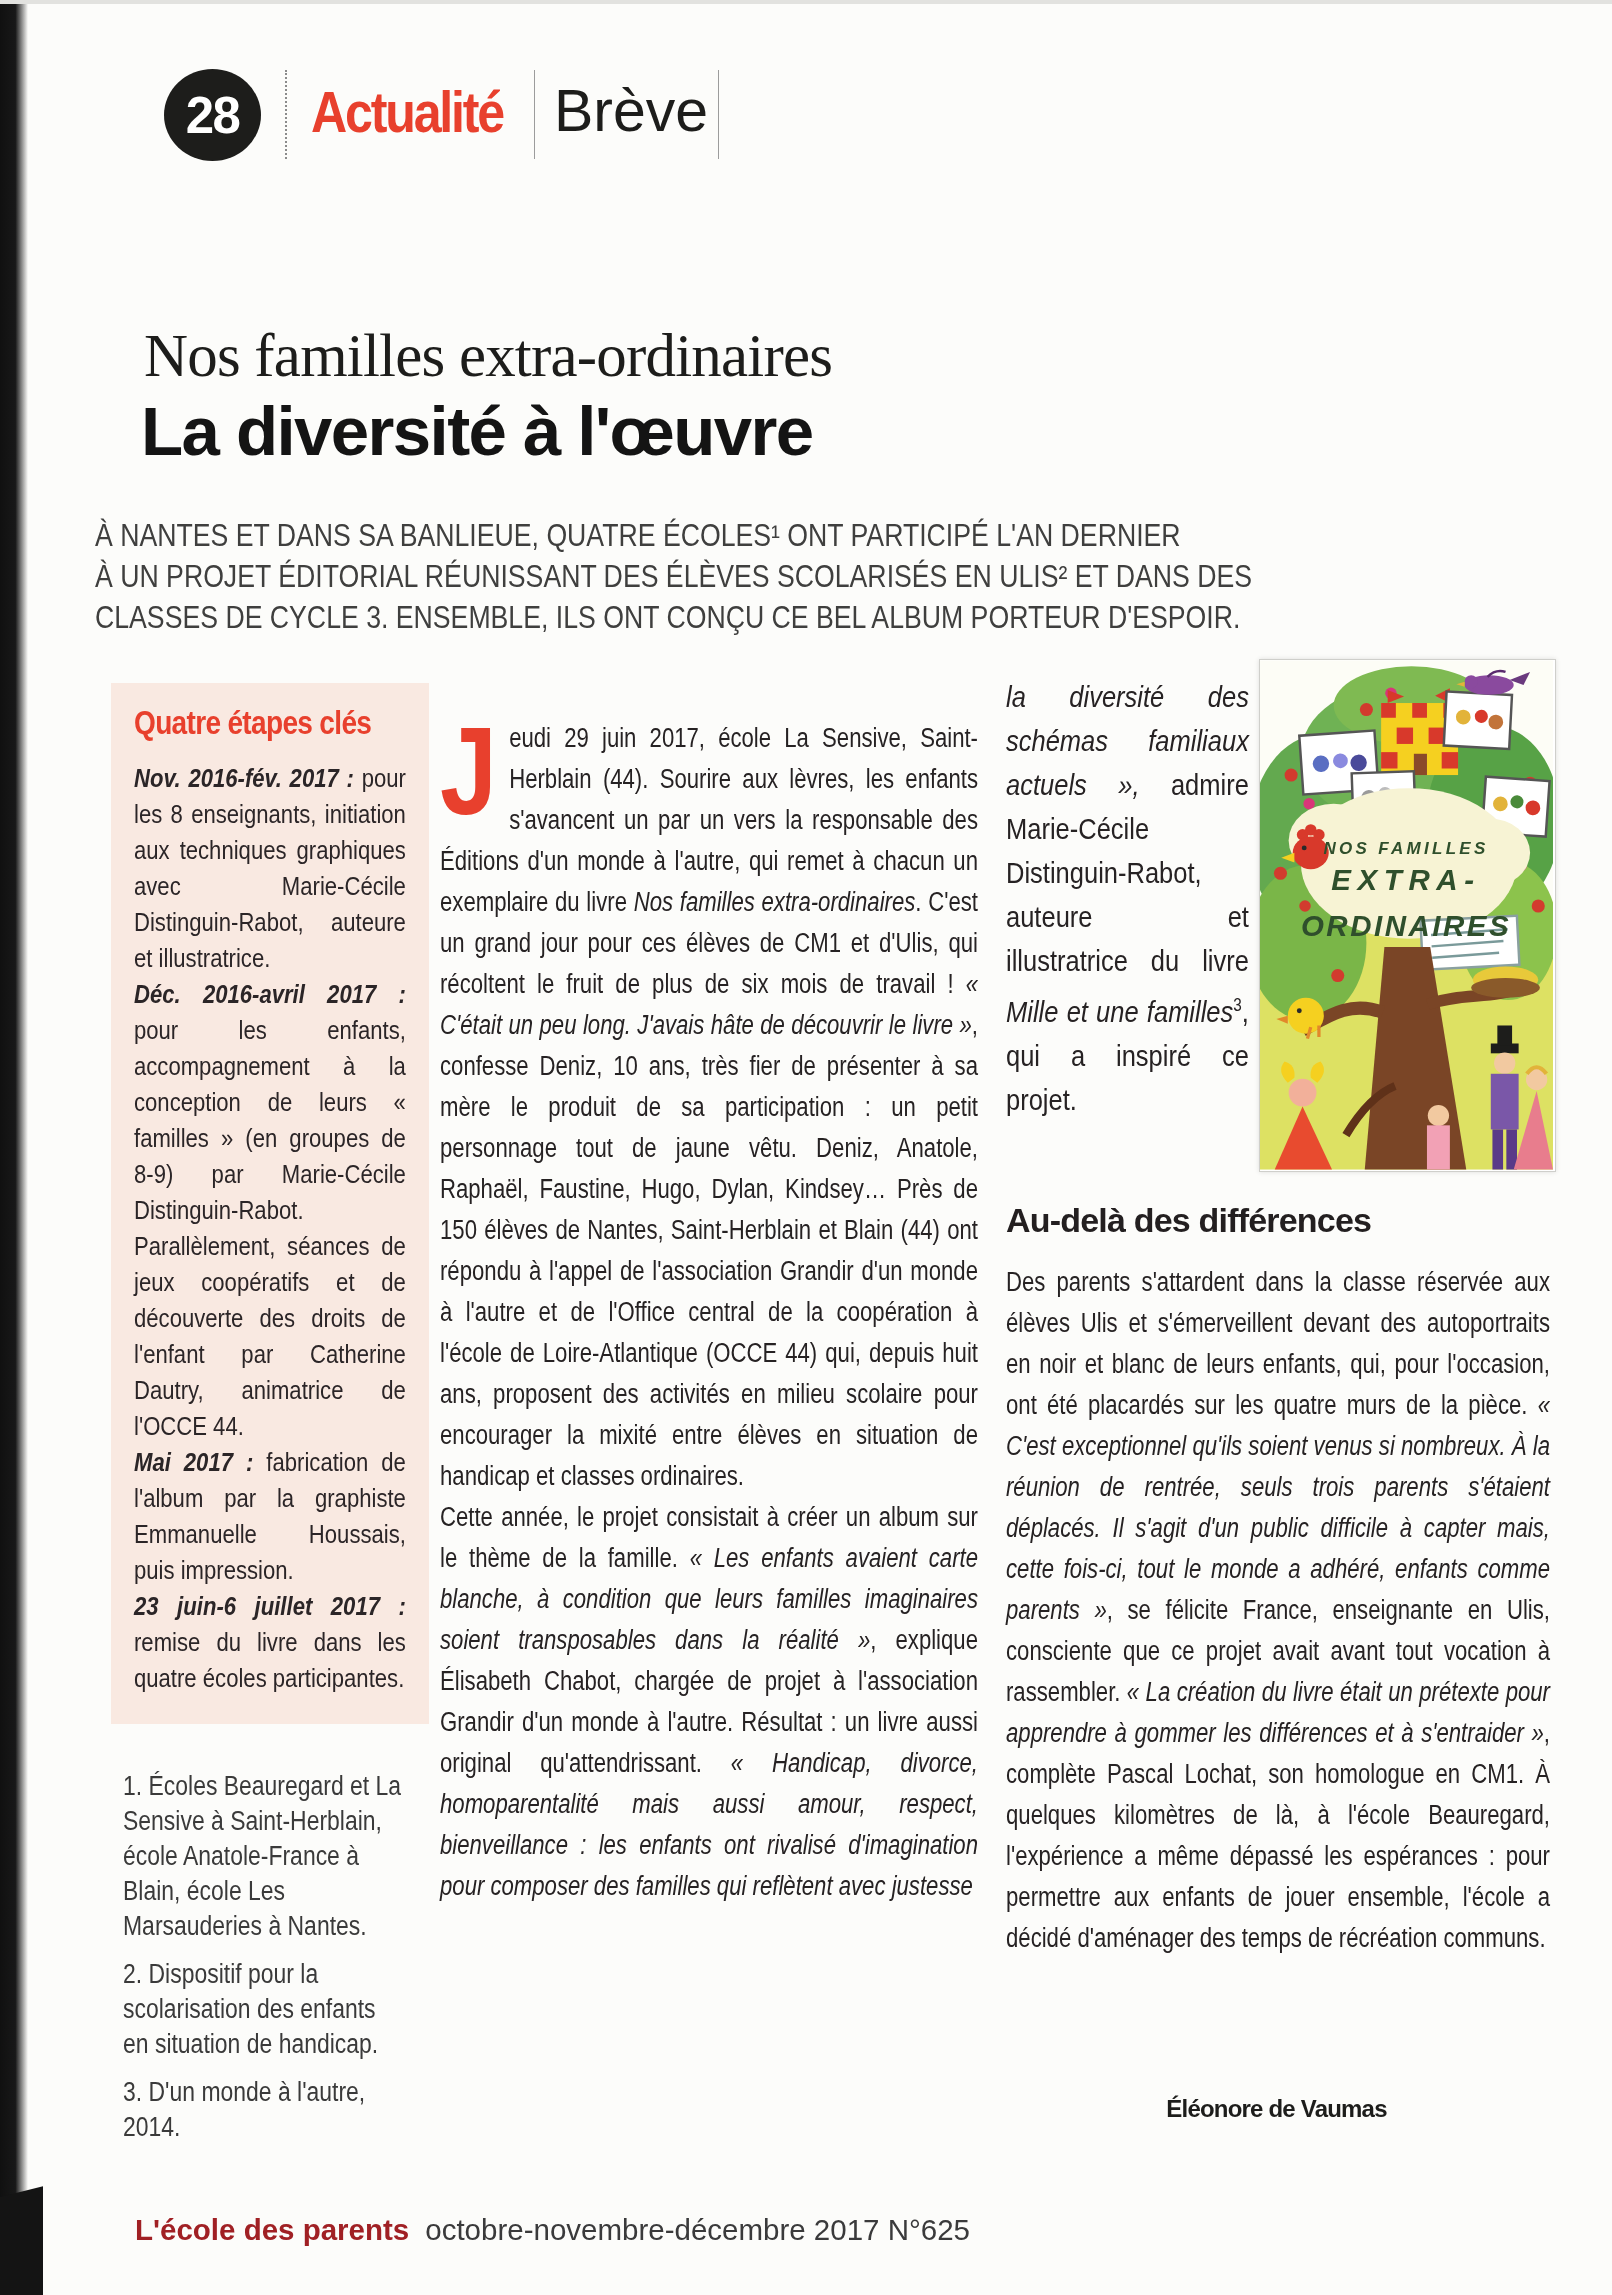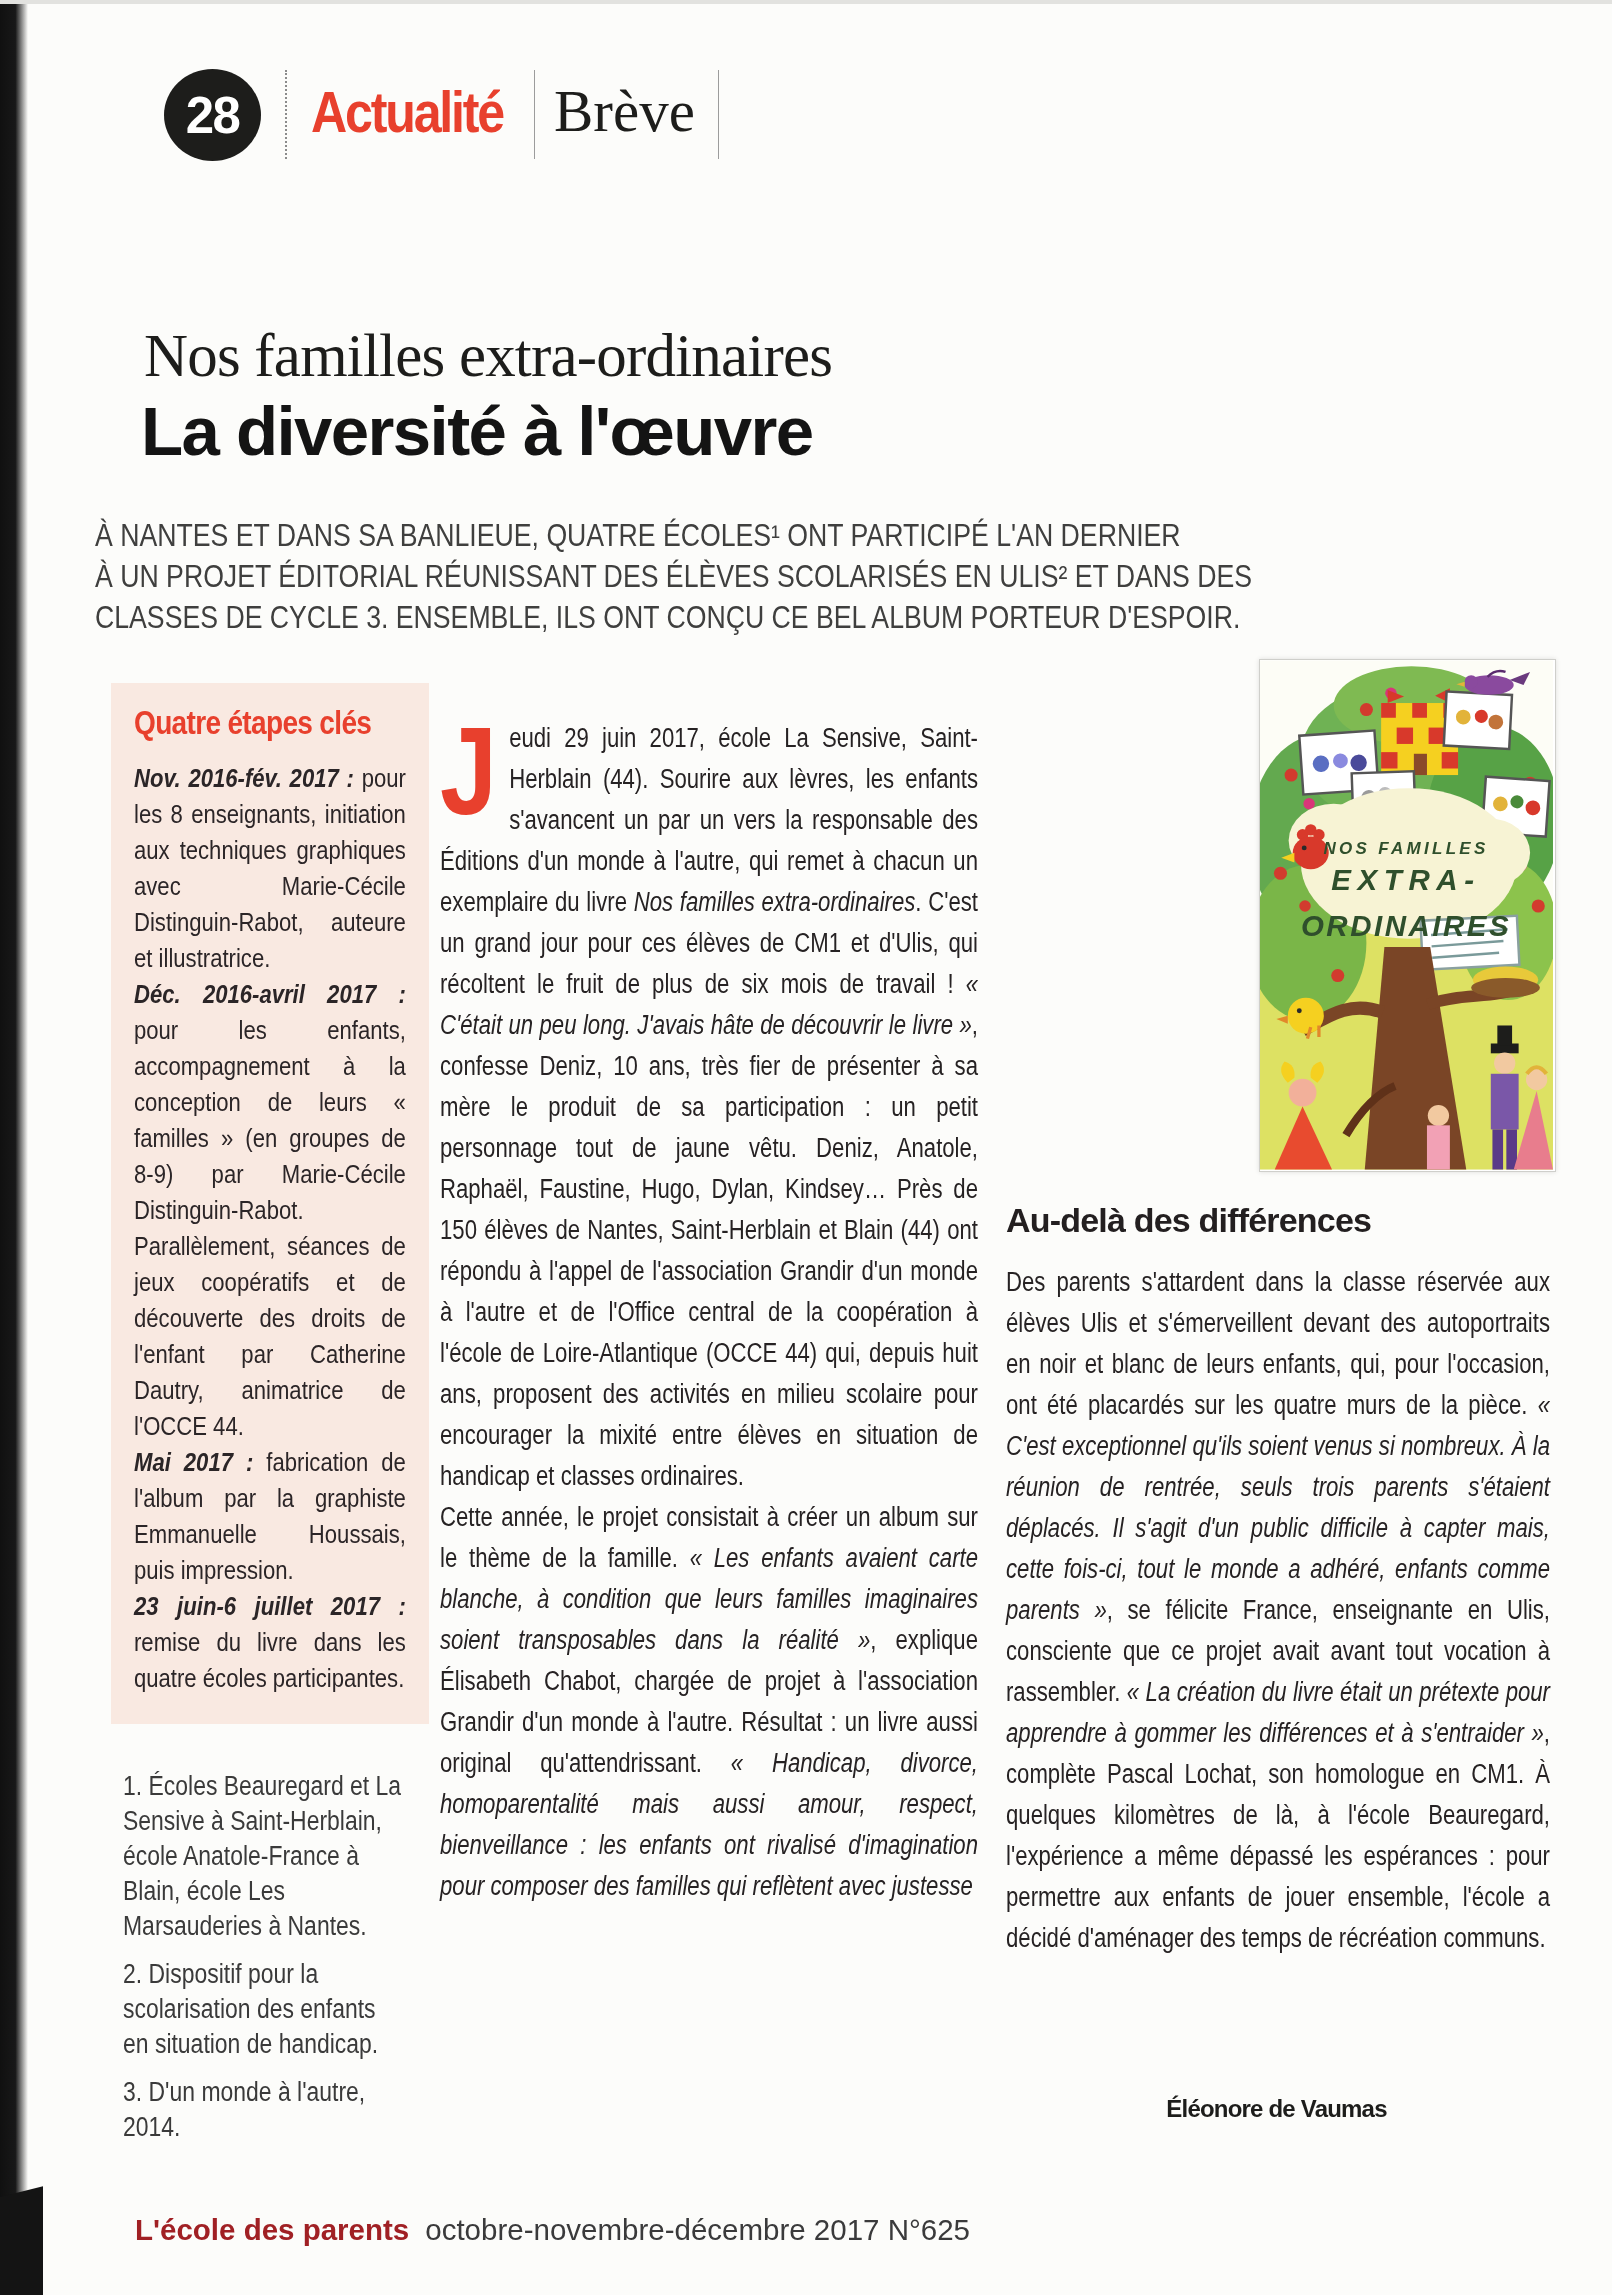--- a/index.html
+++ b/index.html
@@ -17,21 +17,21 @@
   .cx86{transform:scaleX(0.86);transform-origin:0 0;width:116.3%;}
   .cx88{transform:scaleX(0.88);transform-origin:0 0;width:113.6%;}
   
   .page-circle{position:absolute;left:164px;top:69px;width:97px;height:92px;border-radius:50%;
     background:#1d1d1b;color:#fff;display:flex;align-items:center;justify-content:center;
     font-size:51px;font-weight:bold;letter-spacing:-1.6px;}
   .hdr-dotline{position:absolute;left:285px;top:70px;height:89px;border-left:2.5px dotted #8b8b8b;}
   .hdr-line{position:absolute;top:70px;height:89px;border-left:1.6px solid #9c9c9c;}
   .hdr-section{position:absolute;left:311px;top:79px;font-size:57px;font-weight:bold;
     color:#e8402d;letter-spacing:-2.5px;}
-  .hdr-rubric{position:absolute;left:554px;top:77px;font-family:Liberation Serif, serif;
+  .hdr-rubric{position:absolute;left:554px;top:77px;font-family:Liberation Sans, sans-serif;
     font-size:59px;color:#1d1d1b;}
   
   .kicker{position:absolute;left:144px;top:321px;font-family:"Liberation Serif",serif;
     font-size:61px;color:#1d1d1b;letter-spacing:-0.8px;}
   .main-title{position:absolute;left:141px;top:392px;font-size:69px;font-weight:bold;
     color:#141414;letter-spacing:-1.6px;}
   .standfirst{position:absolute;left:95px;top:515px;width:1459px;font-size:31px;
     line-height:41px;color:#3f3f3e;white-space:pre-line;letter-spacing:0;}
   
   .sidebar{position:absolute;left:111px;top:683px;width:318px;background:#f9e9e1;
@@ -112,20 +112,23 @@
     </div>
   </div>
 
   <div class="col1">
     <div class="body cx82">
       <span class="dropcap">J</span><span><span>eudi 29 juin 2017, école La Sensive, Saint-Herblain (44). Sourire aux lèvres, les enfants s'avancent un par un vers la responsable des Éditions d'un monde à l'autre, qui remet à chacun un exemplaire du livre </span><span style="font-style: italic;">Nos familles extra-ordinaires</span><span>. C'est un grand jour pour ces élèves de CM1 et d'Ulis, qui récoltent le fruit de plus de six mois de travail ! </span><span style="font-style: italic;">« C'était un peu long. J'avais hâte de découvrir le livre »</span><span>, confesse Deniz, 10 ans, très fier de présenter à sa mère le produit de sa participation : un petit personnage tout de jaune vêtu. Deniz, Anatole, Raphaël, Faustine, Hugo, Dylan, Kindsey… Près de 150 élèves de Nantes, Saint-Herblain et Blain (44) ont répondu à l'appel de l'association Grandir d'un monde à l'autre et de l'Office central de la coopération à l'école de Loire-Atlantique (OCCE 44) qui, depuis huit ans, proposent des activités en milieu scolaire pour encourager la mixité entre élèves en situation de handicap et classes ordinaires.
 </span><span>Cette année, le projet consistait à créer un album sur le thème de la famille. </span><span style="font-style: italic;">« Les enfants avaient carte blanche, à condition que leurs familles imaginaires soient transposables dans la réalité »</span><span>, explique Élisabeth Chabot, chargée de projet à l'association Grandir d'un monde à l'autre. Résultat : un livre aussi original qu'attendrissant. </span><span style="font-style: italic;">« Handicap, divorce, homoparentalité mais aussi amour, respect, bienveillance : les enfants ont rivalisé d'imagination pour composer des familles qui reflètent avec justesse</span></span>
     </div>
   </div>
 
+  <div class="col2a">
+    <div class="body cx85"><span style="font-style: italic;">la diversité des schémas familiaux actuels »,</span><span> admire Marie-Cécile Distinguin-Rabot, auteure et illustratrice du livre </span><span style="font-style: italic;">Mille et une familles</span><sup>3</sup><span>, qui a inspiré ce projet.</span></div>
+  </div>
 
   <figure class="cover" style="margin:0;">
     <svg viewBox="0 0 358 622">
       <rect width="358" height="622" fill="#fdfdf6"></rect>
       <rect y="295" width="358" height="327" fill="#dde163"></rect>
 
       <ellipse cx="75" cy="215" rx="88" ry="125" fill="#63a94f"></ellipse>
       <ellipse cx="58" cy="345" rx="72" ry="95" fill="#7ab648"></ellipse>
       <ellipse cx="175" cy="115" rx="125" ry="88" fill="#6fb254"></ellipse>
       <ellipse cx="285" cy="195" rx="82" ry="115" fill="#57a246"></ellipse>

